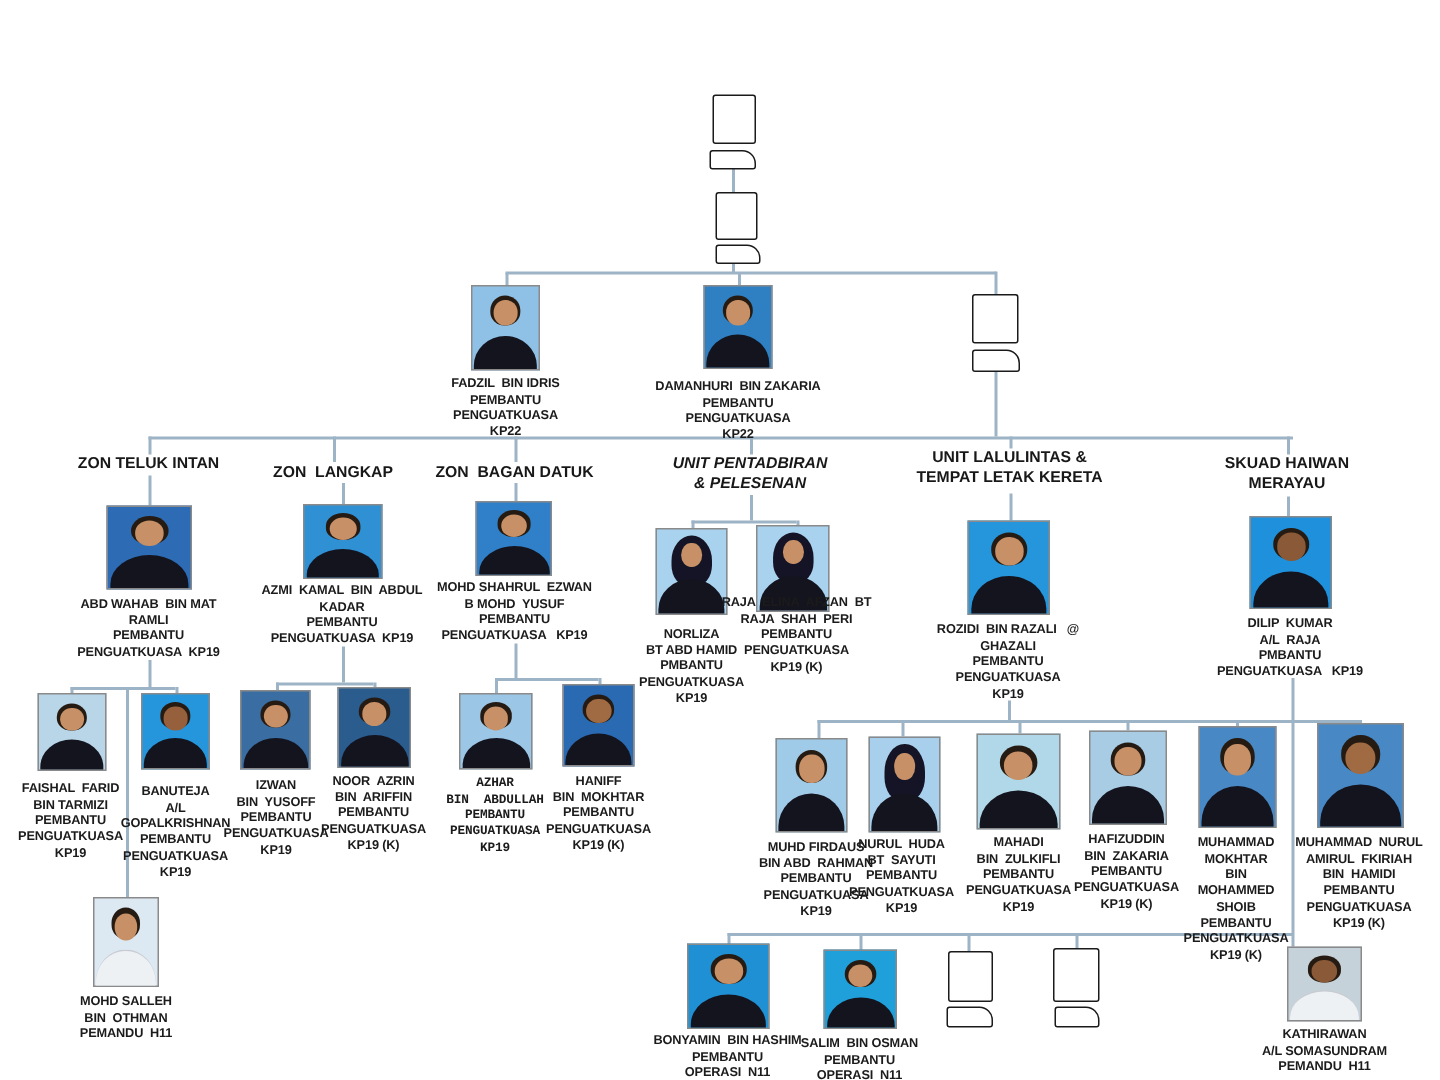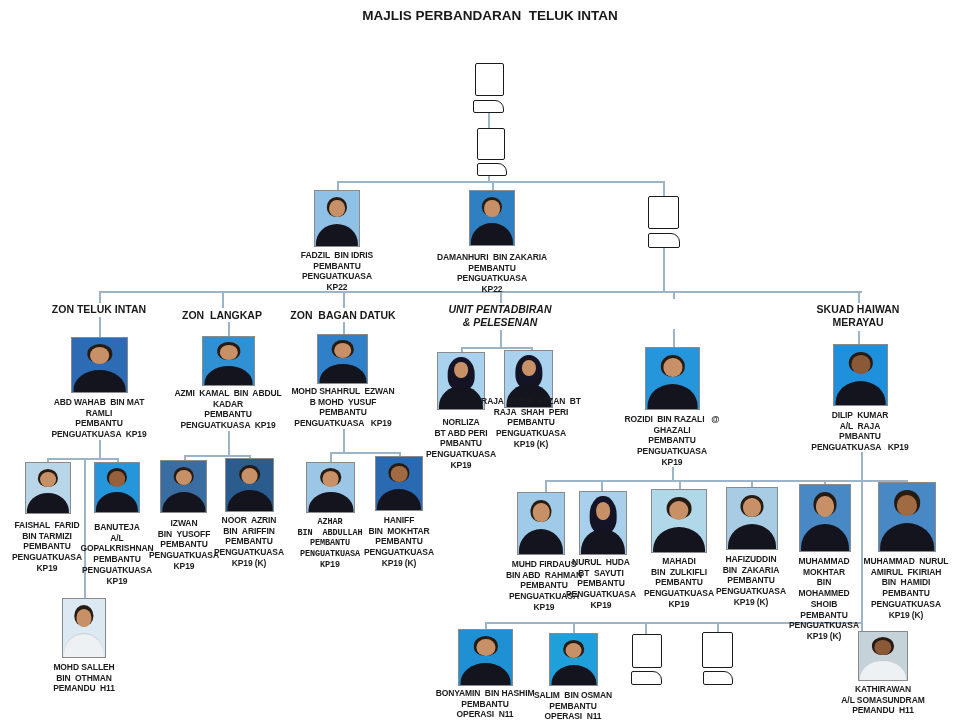--- a/index.html
+++ b/index.html
@@ -44,21 +44,20 @@
     position:absolute; text-align:center; font-weight:bold; font-size:8.5px;
     line-height:10.7px; color:#1b1b1b; letter-spacing:-0.1px;
   }
   .person-label div { white-space:pre; }
 </style>
 </head>
 <body>
 
 <div id="canvas">
   <div class="title">
-    <div>MAJLIS PERBANDARAN  TELUK INTAN</div>
   </div>
 <div class="connector" style="left: 488px; top: 112px; width: 1.5px; height: 16px; background: rgb(157, 179, 198);"></div>
     <div class="connector" style="left: 488px; top: 176px; width: 1.5px; height: 6px; background: rgb(157, 179, 198);"></div>
     <div class="connector" style="left: 337px; top: 181px; width: 327px; height: 1.5px; background: rgb(157, 179, 198);"></div>
     <div class="connector" style="left: 337px; top: 182px; width: 1.5px; height: 8px; background: rgb(157, 179, 198);"></div>
     <div class="connector" style="left: 492px; top: 182px; width: 1.5px; height: 8px; background: rgb(157, 179, 198);"></div>
     <div class="connector" style="left: 663px; top: 181px; width: 1.5px; height: 15px; background: rgb(157, 179, 198);"></div>
     <div class="connector" style="left: 663px; top: 248px; width: 1.5px; height: 43px; background: rgb(157, 179, 198);"></div>
     <div class="connector" style="left: 99px; top: 291px; width: 763px; height: 1.5px; background: rgb(157, 179, 198);"></div>
     <div class="connector" style="left: 99px; top: 291px; width: 1.5px; height: 12px; background: rgb(157, 179, 198);"></div>
@@ -119,20 +118,24 @@
     <div class="zone-header" style="left: 142px; top: 309px;">
       <div>ZON  LANGKAP</div>
     </div>
     <div class="zone-header" style="left: 263px; top: 309px;">
       <div>ZON  BAGAN DATUK</div>
     </div>
     <div class="zone-header" style="left: 420px; top: 303px; font-style: italic;">
       <div>UNIT PENTADBIRAN</div>
       <div>&amp; PELESENAN</div>
     </div>
+    <div class="zone-header" style="left: 593px; top: 299px;">
+      <div>UNIT LALULINTAS &amp;</div>
+      <div>TEMPAT LETAK KERETA</div>
+    </div>
     <div class="zone-header" style="left: 778px; top: 303px;">
       <div>SKUAD HAIWAN</div>
       <div>MERAYAU</div>
     </div>
     <div class="photo uniform" style="left: 314px; top: 190px; width: 46px; height: 57px; background: rgb(143, 192, 230);">
       <div class="ph-hair"></div>
       <div class="ph-face" style="background: rgb(199, 144, 102);"></div>
       <div class="ph-body"></div>
     </div>
     <div class="person-label" style="left: 281px; top: 250px; width: 112px;">
@@ -185,21 +188,21 @@
       <div>PEMBANTU</div>
       <div>PENGUATKUASA   KP19</div>
     </div>
     <div class="photo hijab" style="left: 437px; top: 352px; width: 48px; height: 58px; background: rgb(169, 210, 238);">
       <div class="ph-hood"></div>
       <div class="ph-face" style="background: rgb(199, 144, 102);"></div>
       <div class="ph-body"></div>
     </div>
     <div class="person-label" style="left: 411px; top: 417px; width: 100px;">
       <div>NORLIZA</div>
-      <div>BT ABD PERI</div>
+      <div>BT ABD HAMID</div>
       <div>PMBANTU</div>
       <div>PENGUATKUASA</div>
       <div>KP19</div>
     </div>
     <div class="photo hijab" style="left: 504px; top: 350px; width: 49px; height: 58px; background: rgb(169, 210, 238);">
       <div class="ph-hood"></div>
       <div class="ph-face" style="background: rgb(199, 144, 102);"></div>
       <div class="ph-body"></div>
     </div>
     <div class="person-label" style="left: 471px; top: 396px; width: 120px;">

